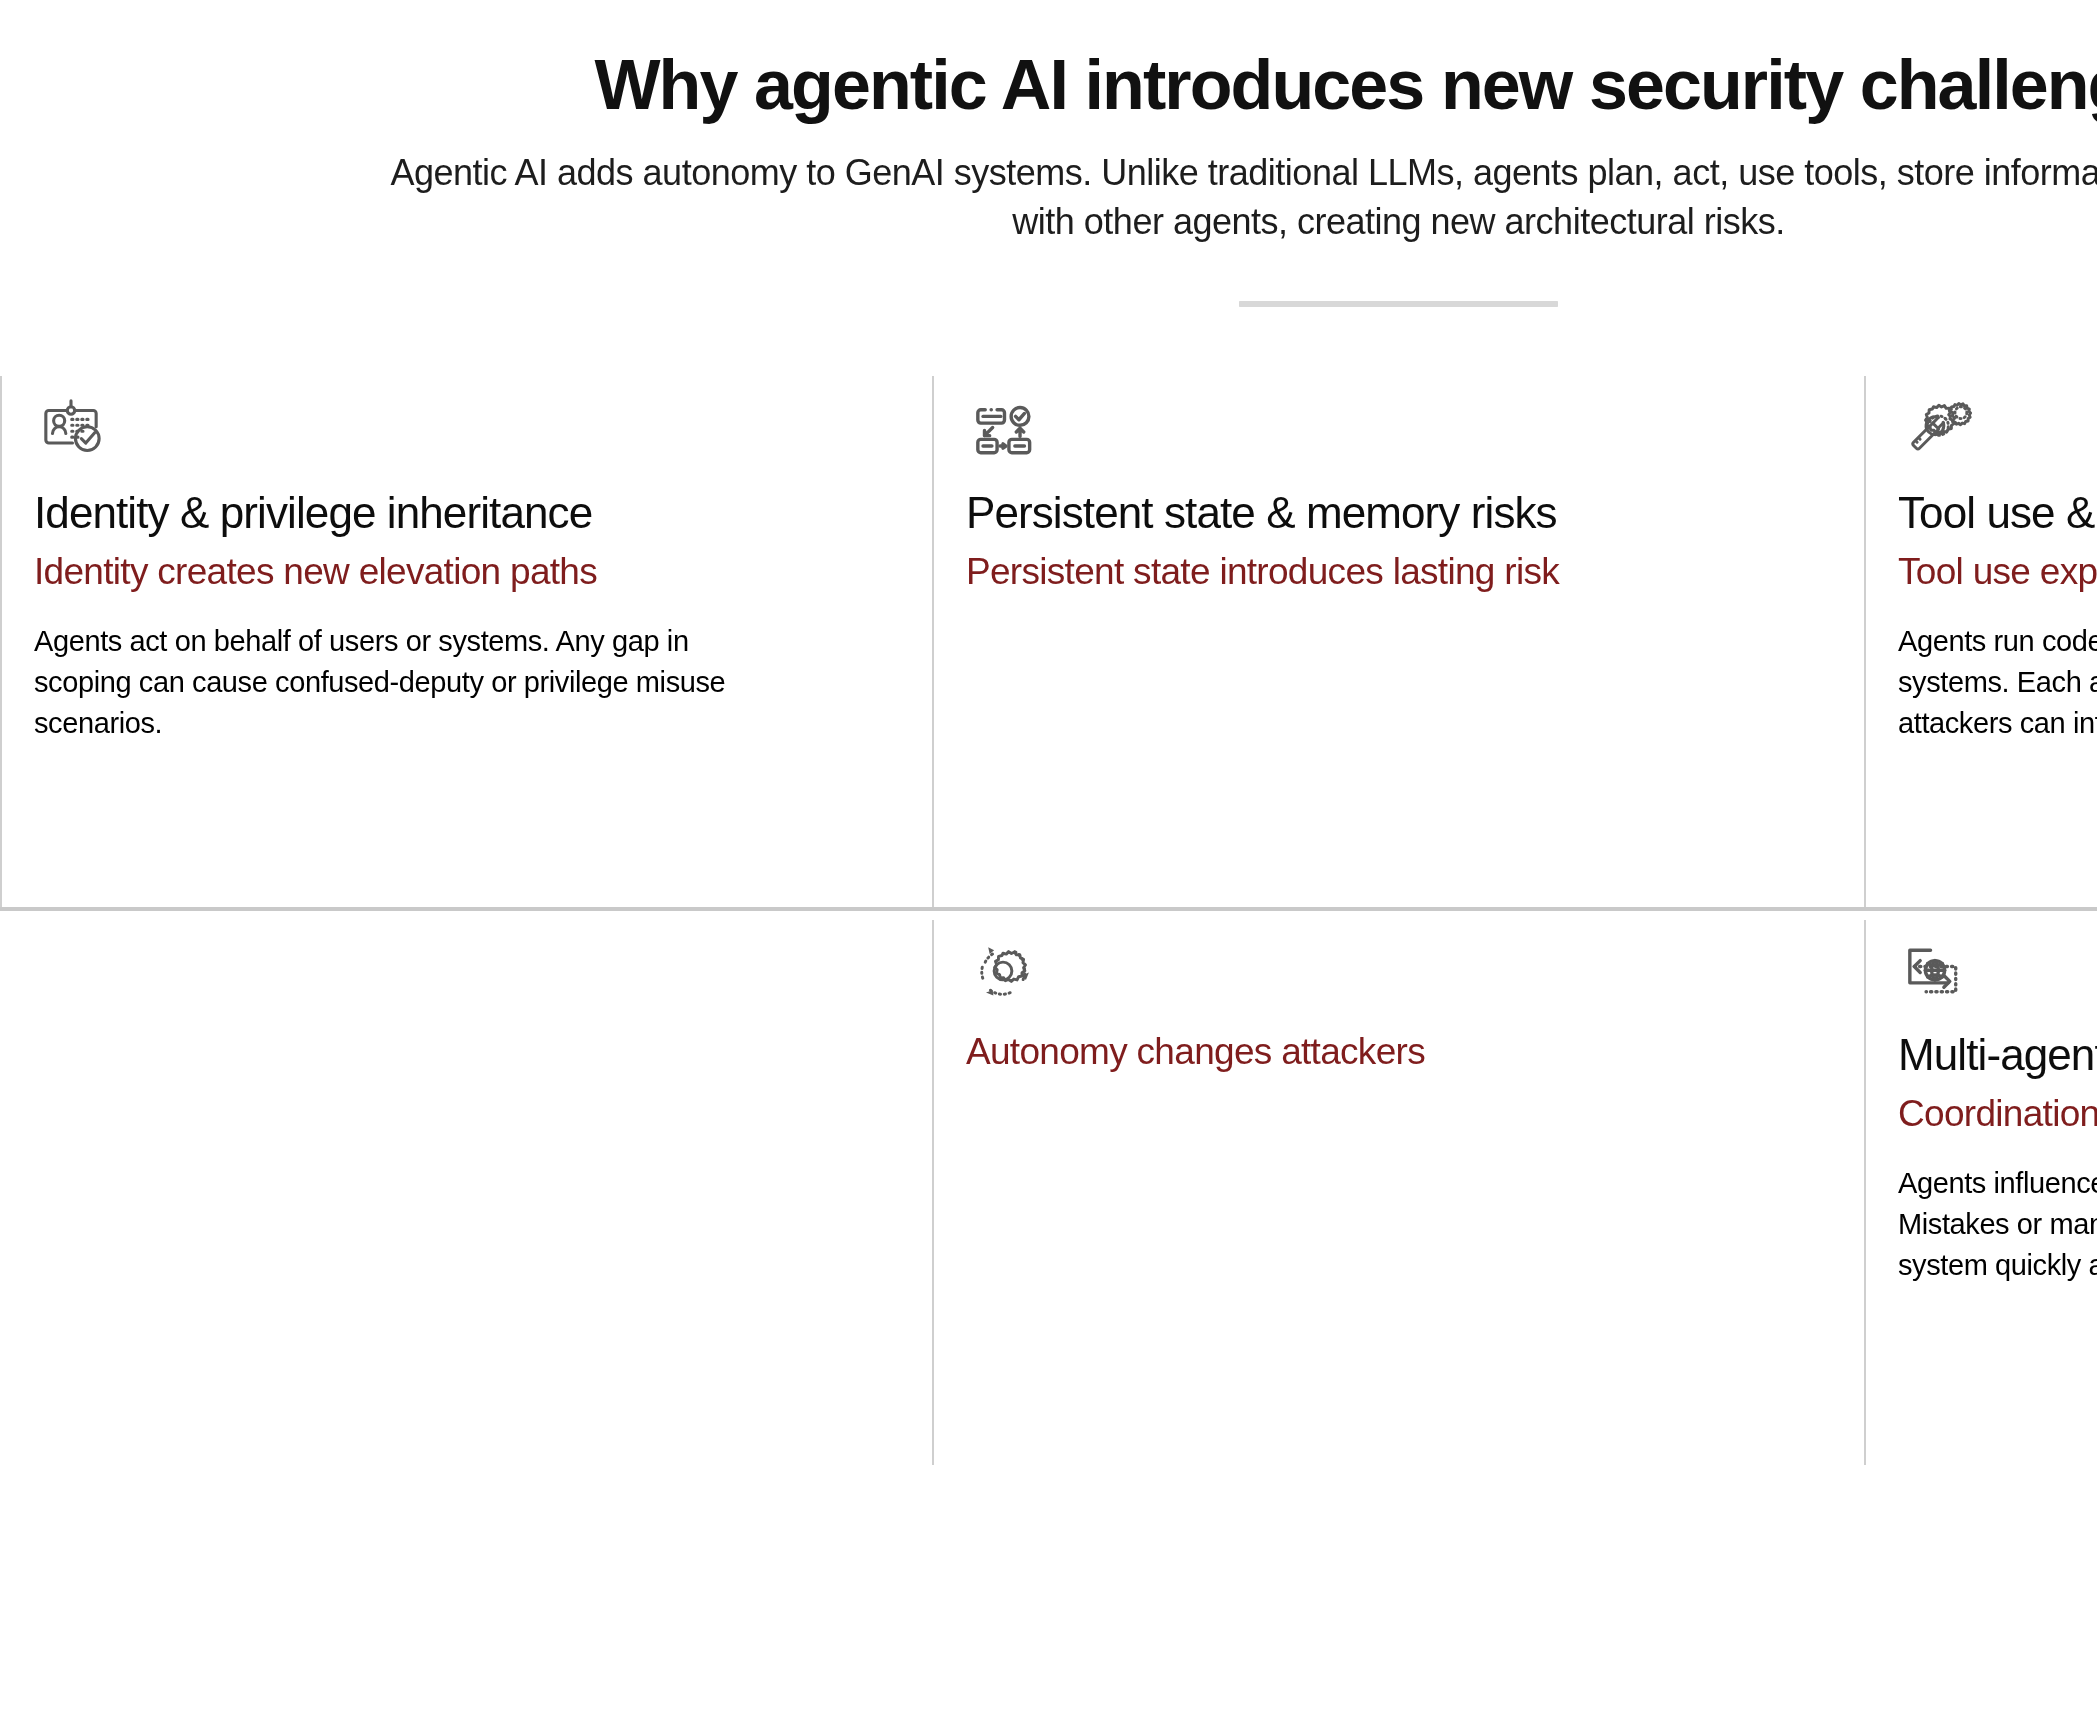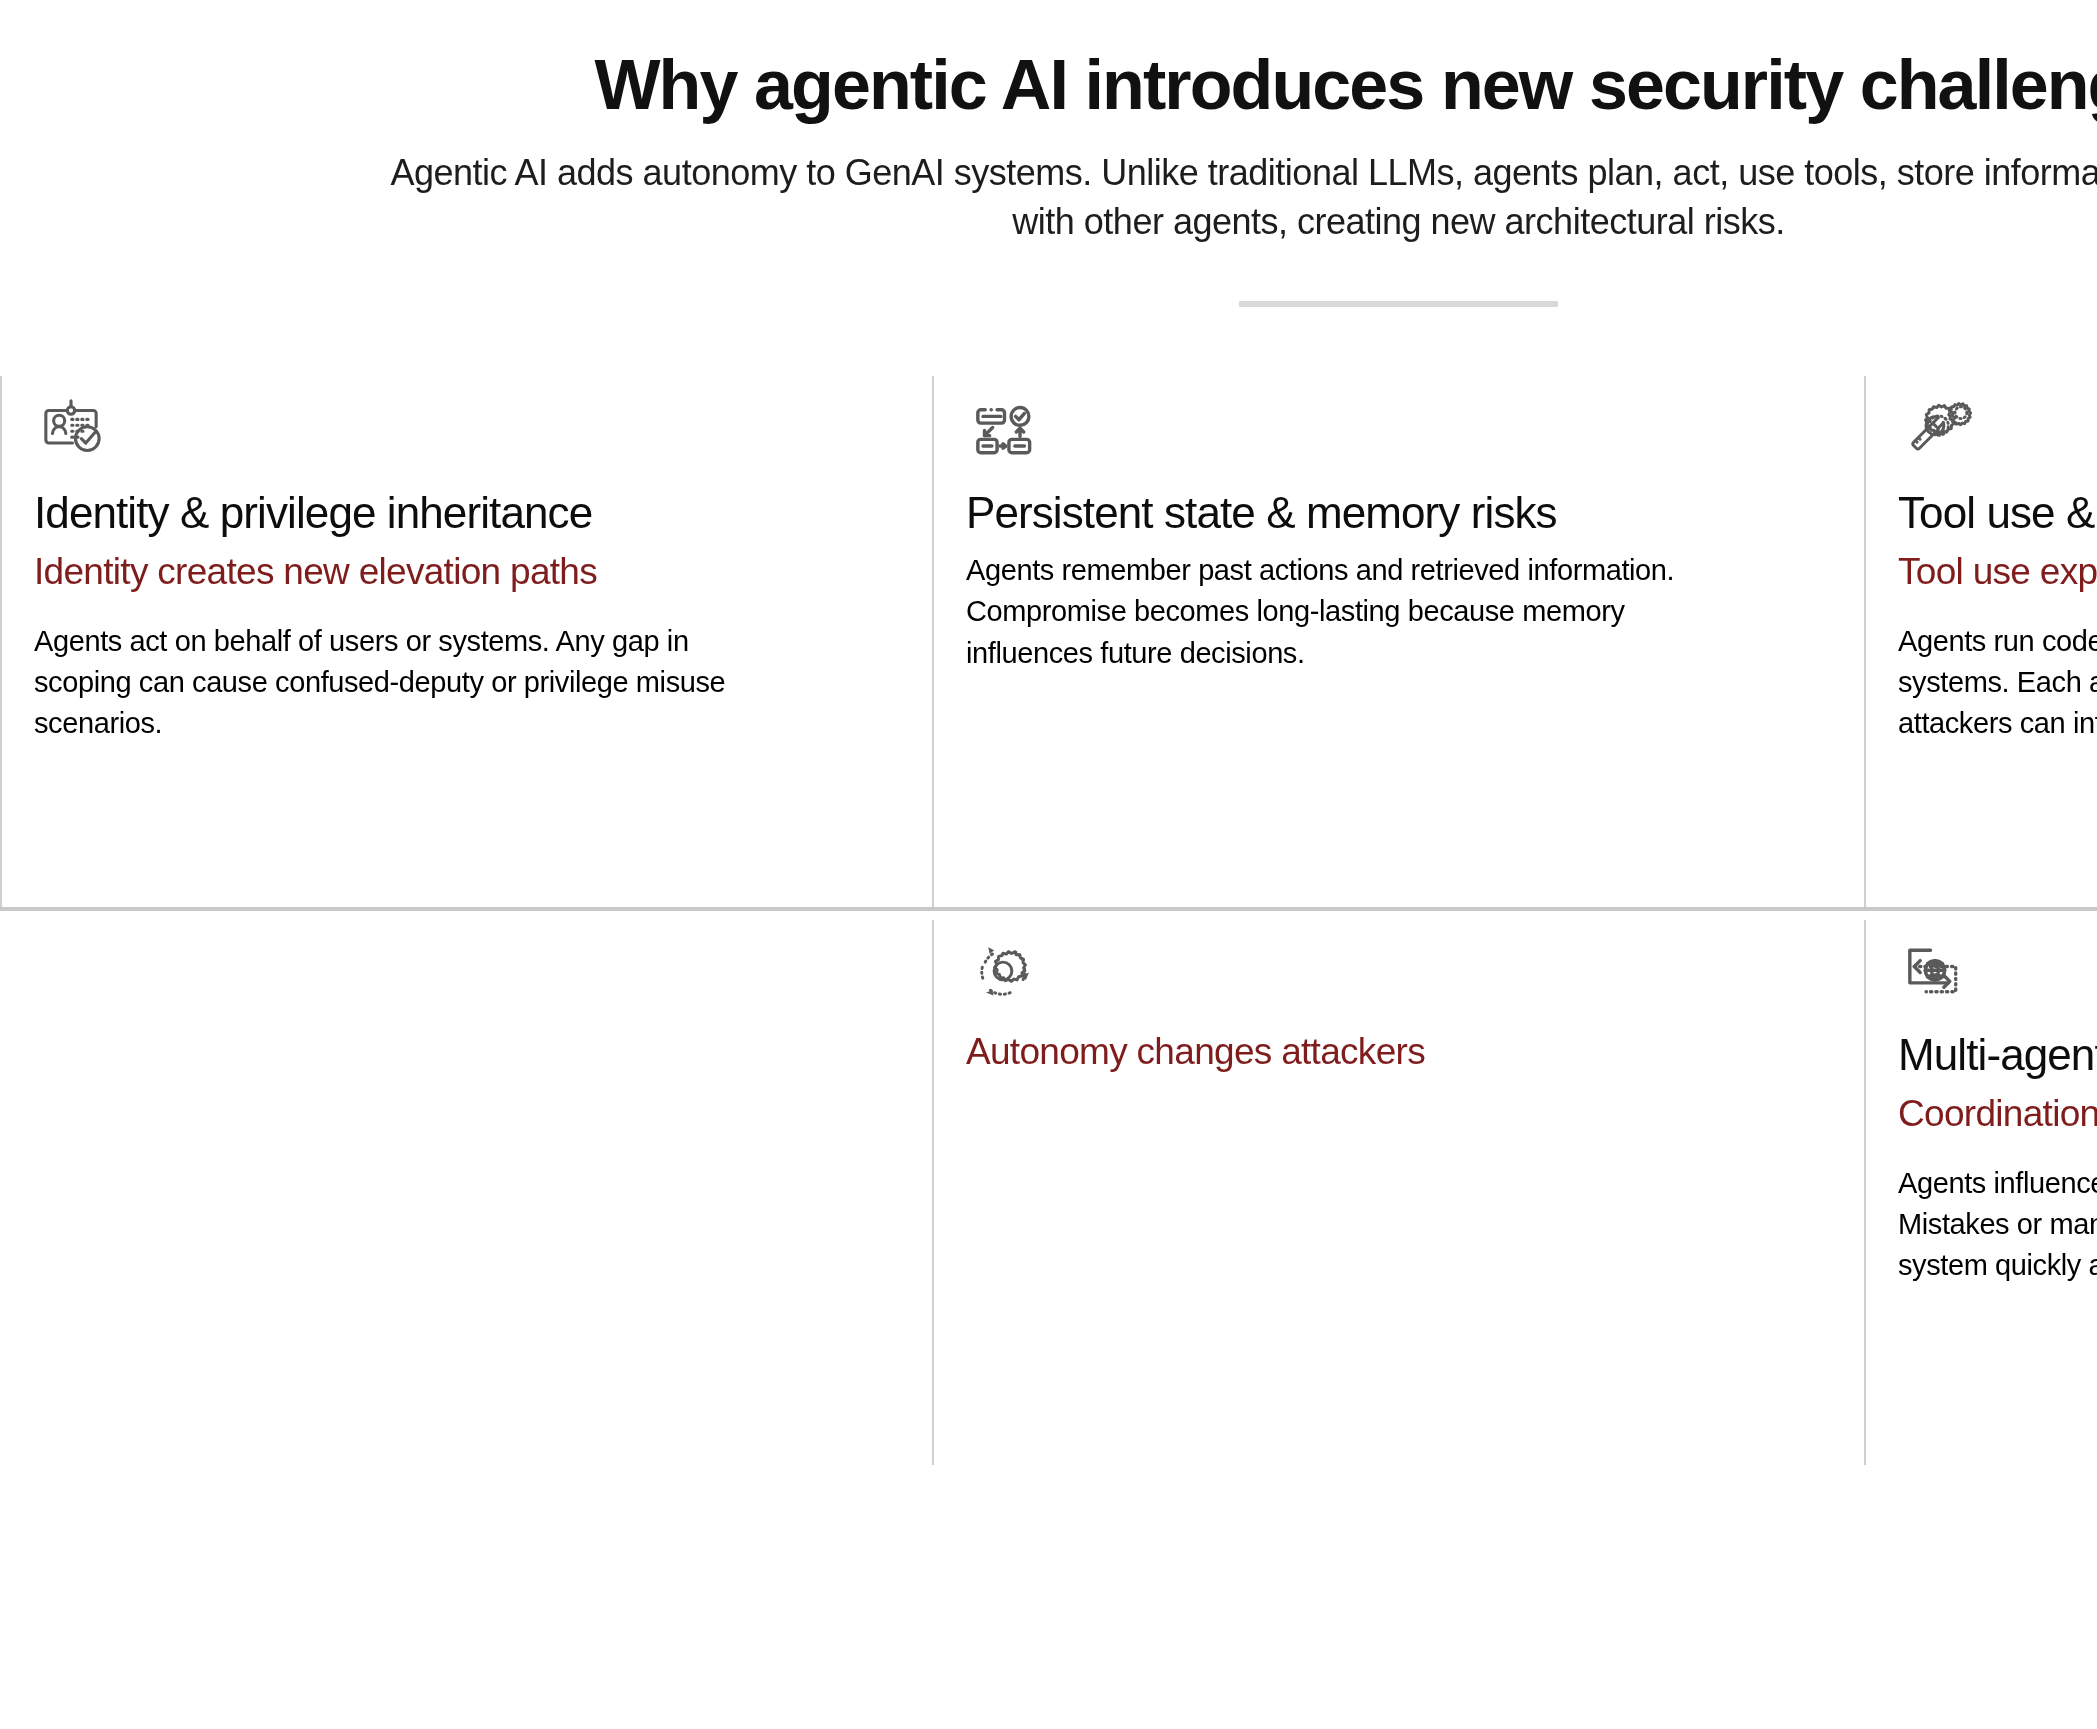--- a/index.html
+++ b/index.html
@@ -182,21 +182,21 @@
             <path d="M36 48 l-11 11 M25 59 h7 M25 59 v-7"></path>
             <path d="M73 60 v-11 M73 49 l-5 5 M73 49 l5 5"></path>
             <rect x="16" y="64" width="26" height="18" rx="4"></rect>
             <path d="M23 73 h12"></path>
             <rect x="58" y="64" width="28" height="18" rx="4"></rect>
             <path d="M66 73 h13"></path>
             <path d="M46 73 h8 M50 70 l4 3 l-4 3"></path>
           </svg>
         </span>
         <div class="card-title">Persistent state &amp; memory risks</div>
-        <div class="card-body">Agents remember past actions and retrieved information. Compromise becomes long-lasting because memory influences future decisions.</div>
+        <div class="card-sub">Persistent state introduces lasting risk</div>
       </div>
 
       <div class="cell vrule">
         <span class="icon">
           <svg viewBox="0 0 100 100" fill="none" stroke="#5a5a5a" stroke-width="4" stroke-linecap="round" stroke-linejoin="round">
             <path d="M48 20 l4.2 1.1 3-3.2 3.6 2.4 3.9-1.9 2.4 3.7 4.3-.3 .9 4.3 4 1.7-.8 4.3 3.1 3-2.4 3.6 1.6 4-3.6 2.4-.1 4.3-4.3 .9-2 4-4.2-1-3.2 2.9-3.5-2.5-4 1.6-2.3-3.7-4.3 .1-1-4.3-4-1.9 .9-4.2-3-3.2 2.5-3.5-1.5-4.1 3.7-2.2 .2-4.3 4.3-1z"></path>
             <path d="M43 40 a13 13 0 0 1 21 -4" stroke-dasharray="1.5 4.5"></path>
             <path d="M64 36 a13 13 0 0 1 -18 19" stroke-dasharray="1.5 4.5"></path>
             <path d="M77 17 l3 1 2.2-2.4 2.7 1.8 2.9-1.4 1.8 2.7 3.2-.2 .6 3.2 3 1.3-.6 3.2 2.3 2.2-1.8 2.7 1.2 3-2.7 1.8-.1 3.2-3.2 .7-1.5 3-3.1-.8-2.4 2.2-2.6-1.9-3 1.2-1.7-2.8-3.2 .1-.8-3.2-3-1.4 .7-3.1-2.3-2.4 1.9-2.6-1.1-3.1 2.7-1.6 .2-3.2 3.2-.7z"></path>
             <circle cx="85" cy="28" r="8" stroke-dasharray="1.5 4.5"></circle>

